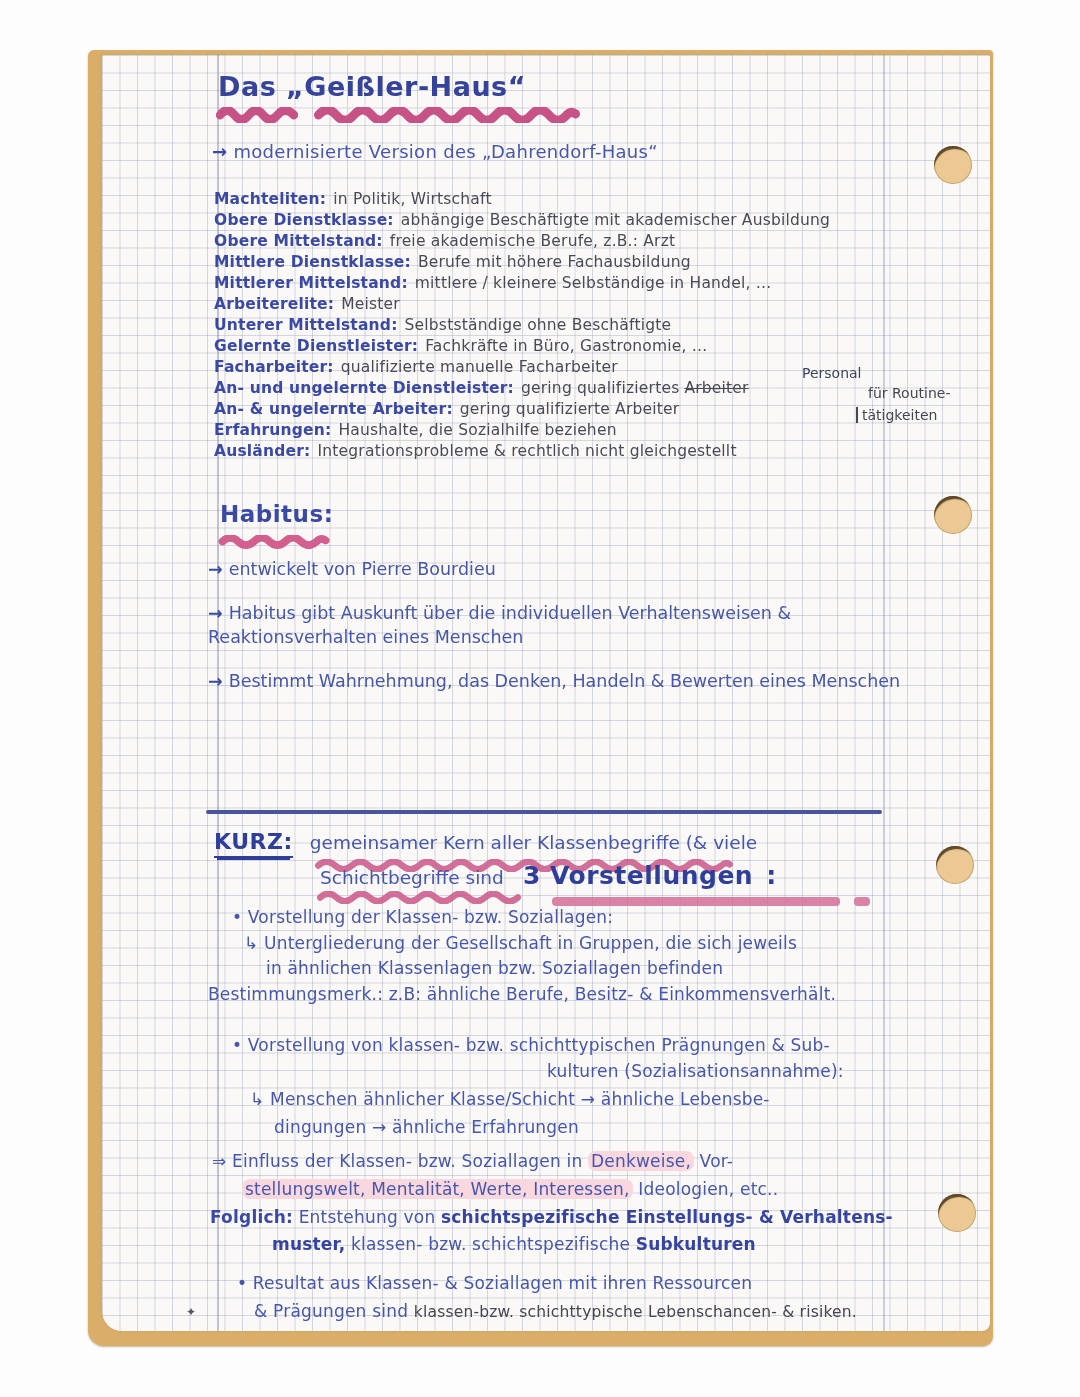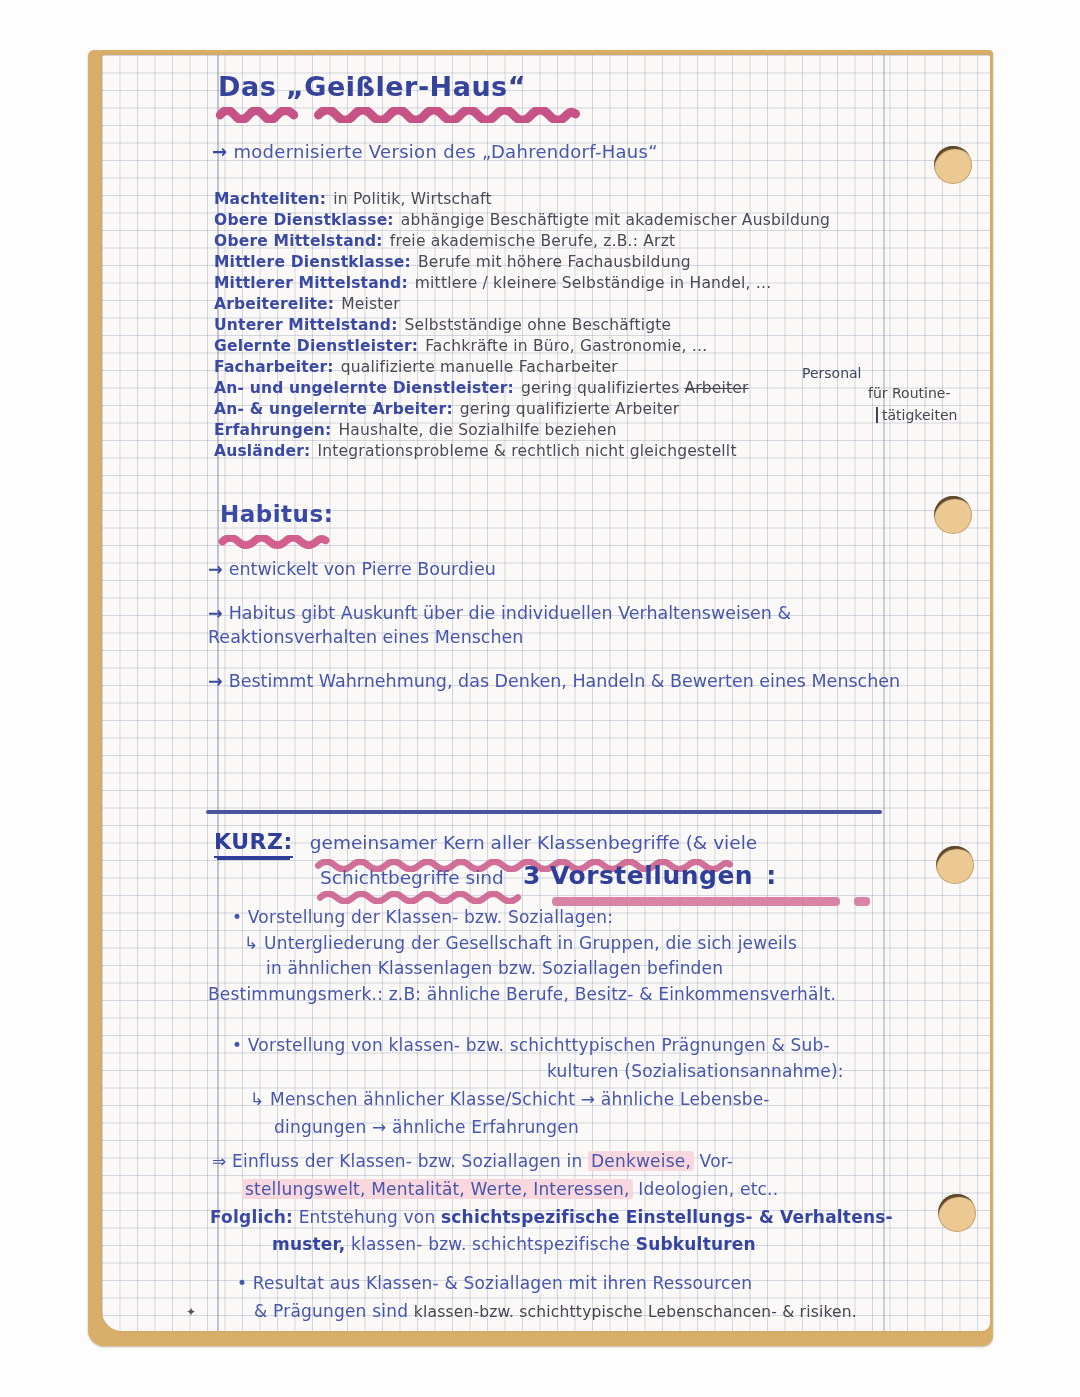--- a/index.html
+++ b/index.html
@@ -18,36 +18,36 @@
          background-size:17.5px 17.5px;
          border-radius:2px 2px 8px 20px;
          box-shadow:0 0 3px rgba(100,100,110,.18);}
   .mline{position:absolute;top:0;width:2px;height:100%;background:rgba(108,118,150,.40);}
   .hole{position:absolute;width:38px;height:38px;border-radius:50%;background:#ecc892;
         box-shadow:inset 2px 5px 1px -2px rgba(70,52,25,.85), inset 0 0 0 1px rgba(140,110,60,.4);}
   .blue{color:#4656ac;}
   .labelblue{color:#3a49a4;font-weight:bold;}
   .dark{color:#45464f;}
   .boldink{color:#3544a0;font-weight:bold;}
-  .hl{background:#f8d7df;border-radius:3px;padding:0 3px;}
+  .hl{background:#f8d7df;border-radius:8px;padding:0 3px;}
   .abs{position:absolute;white-space:nowrap;}
   .title{font-size:27px;letter-spacing:.5px;color:#36439b;font-weight:bold;}
   .wave{position:absolute;display:block;}
   .subtitle{font-size:18px;letter-spacing:.3px;}
   .arrow{font-weight:bold;margin-right:6px;}
   .klist{position:absolute;left:112px;top:134px;font-size:15.5px;line-height:21px;
          letter-spacing:.2px;}
   .krow{white-space:nowrap;}
   .klabel{color:#3a49a4;font-weight:bold;margin-right:7px;}
   .ktext{color:#494a55;}
   .kstruck{color:#494a55;text-decoration:line-through;margin-left:5px;}
   .corr-ins{position:absolute;left:700px;top:310px;font-size:14px;color:#3c4460;}
   .corr-note{position:absolute;left:766px;top:330px;font-size:14px;color:#45464f;
              white-space:nowrap;}
-  .corr-note2{position:absolute;left:774px;top:352px;font-size:14px;color:#45464f;
+  .corr-note2{position:absolute;left:754px;top:352px;font-size:14px;color:#45464f;
               border-left:2px solid #45464f;border-bottom:0;padding-left:4px;white-space:nowrap;}
   .h2{font-size:23px;font-weight:bold;letter-spacing:.5px;color:#3a49a4;}
   .hab{position:absolute;left:106px;top:502px;width:700px;font-size:17.5px;
        line-height:24px;color:#4656ac;}
   .hab p{margin:0 0 20px 0;}
   .hab .arrow{color:#3a49a4;}
   .divider{position:absolute;left:104px;top:755px;width:676px;height:4px;
            background:#49549e;border-radius:2px;}
   .kurz-head{position:absolute;left:112px;top:774px;white-space:nowrap;}
   .kurz-label{font-size:22px;font-weight:bold;color:#2f3f99;letter-spacing:.5px;

